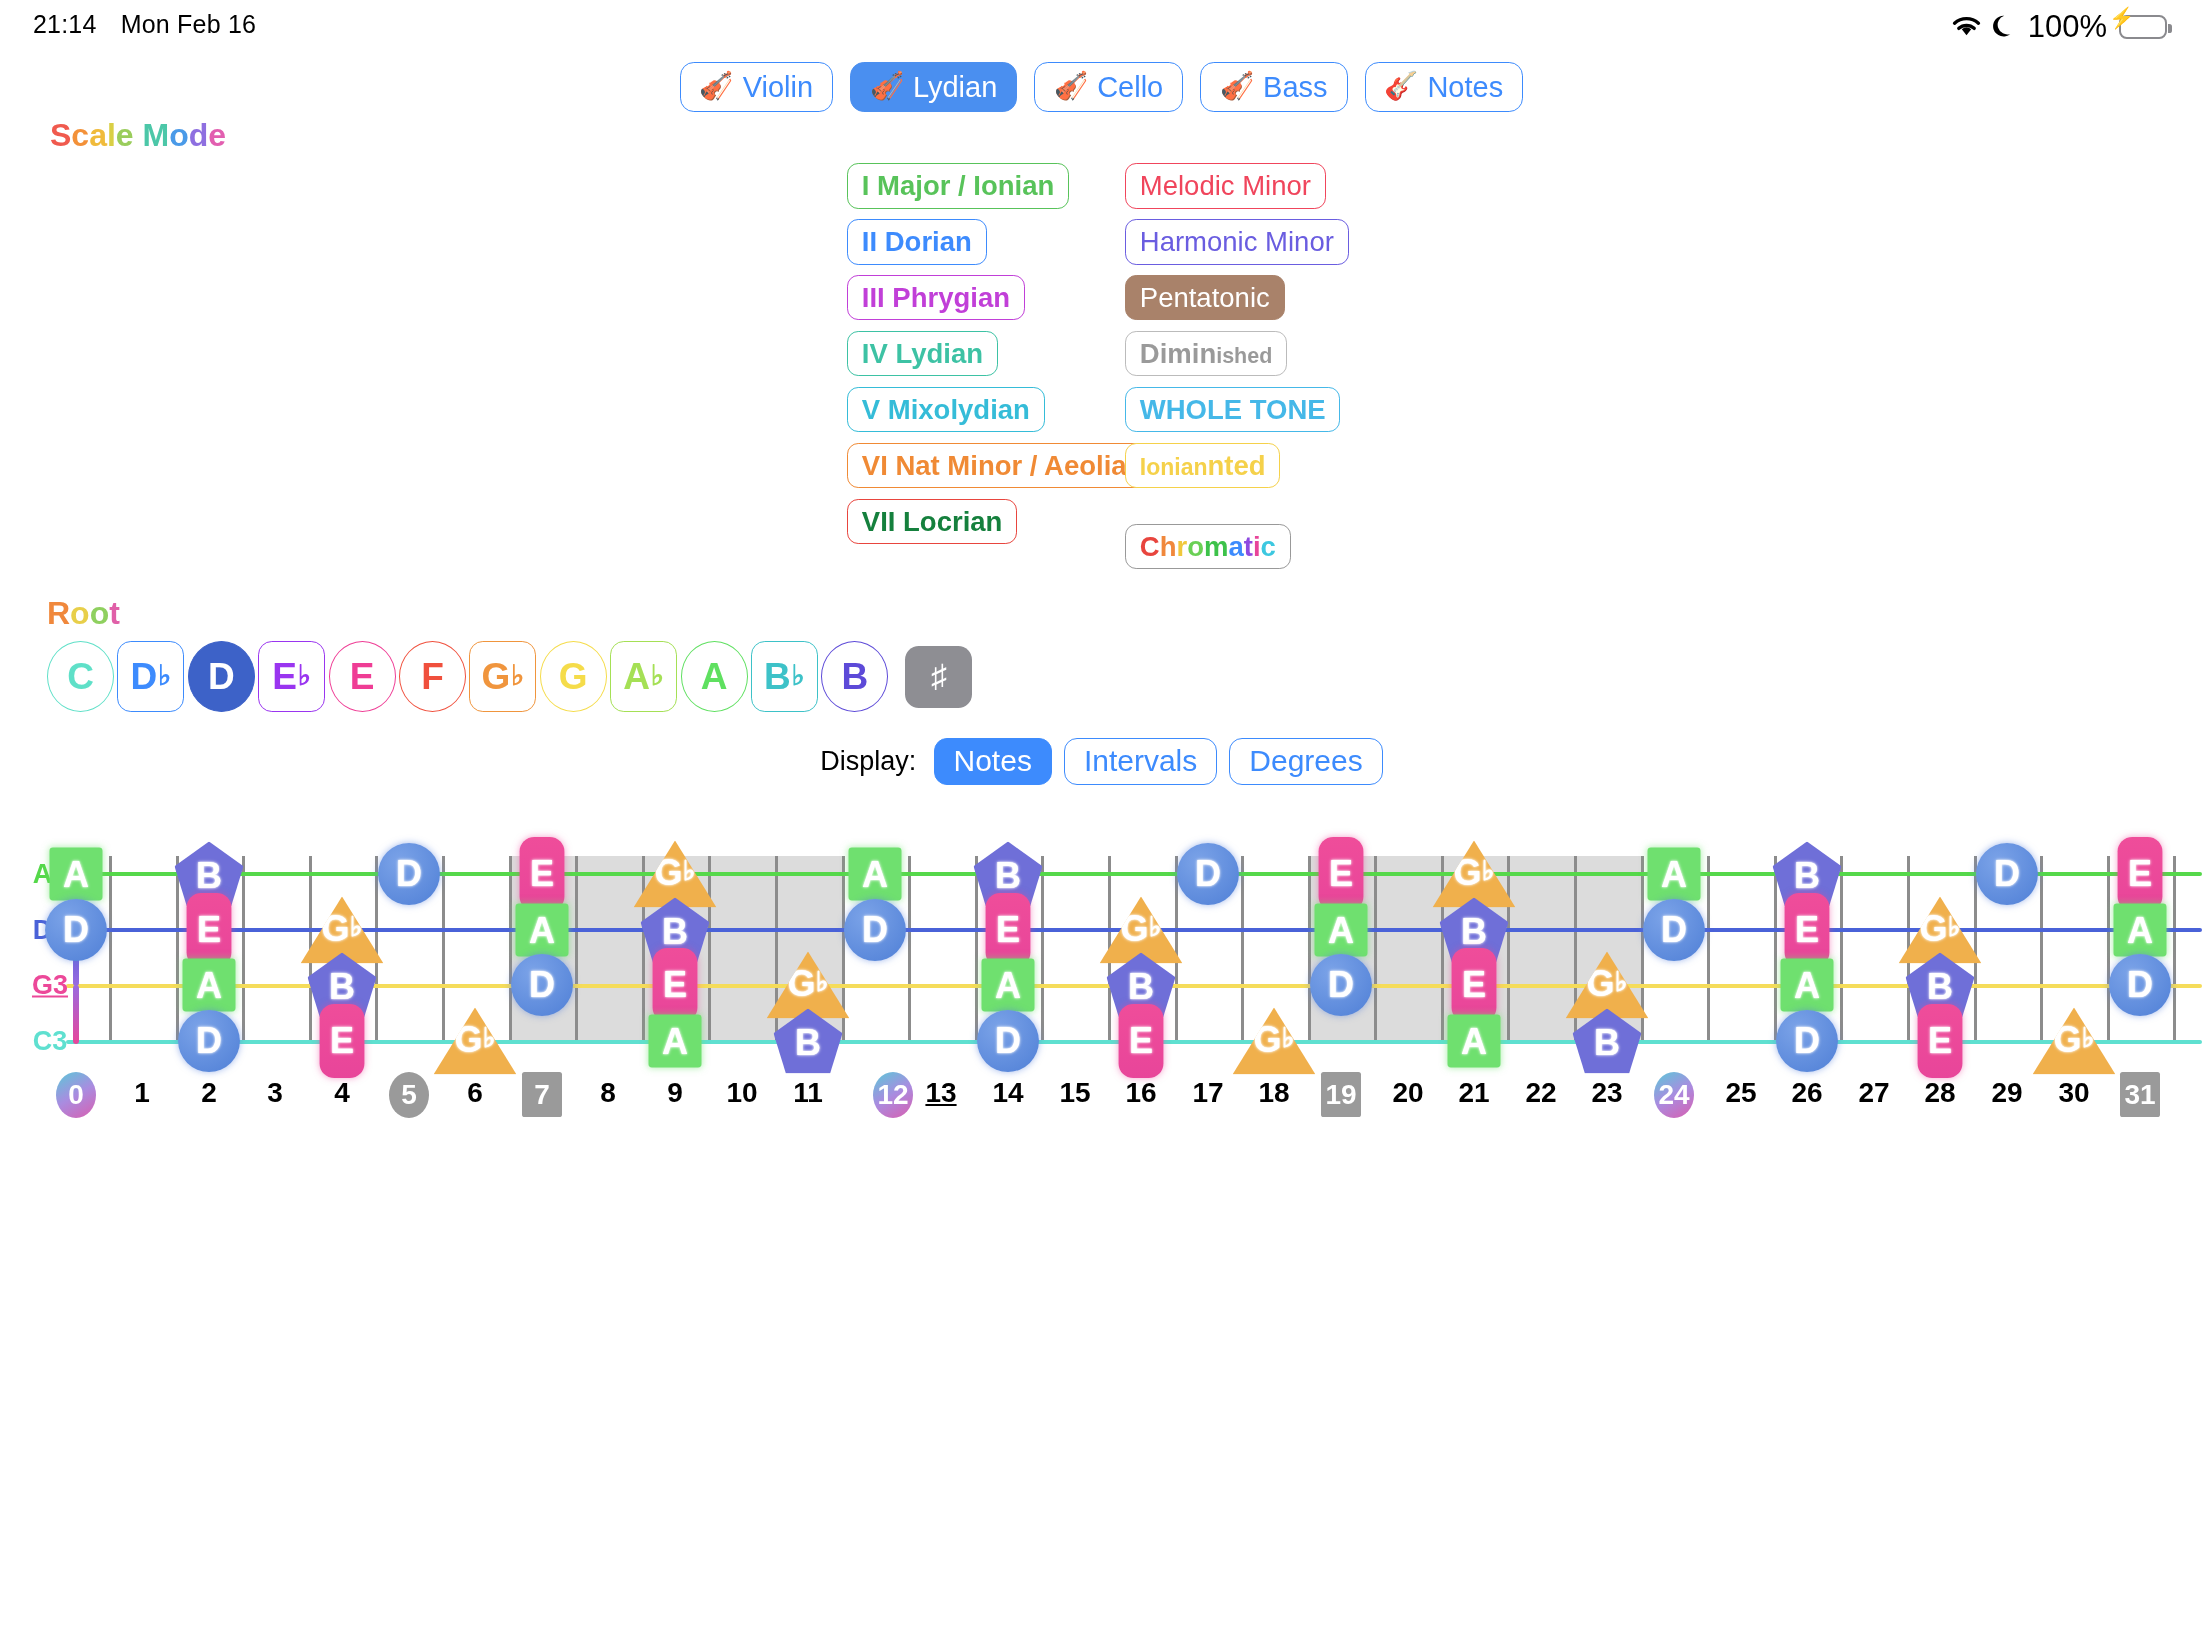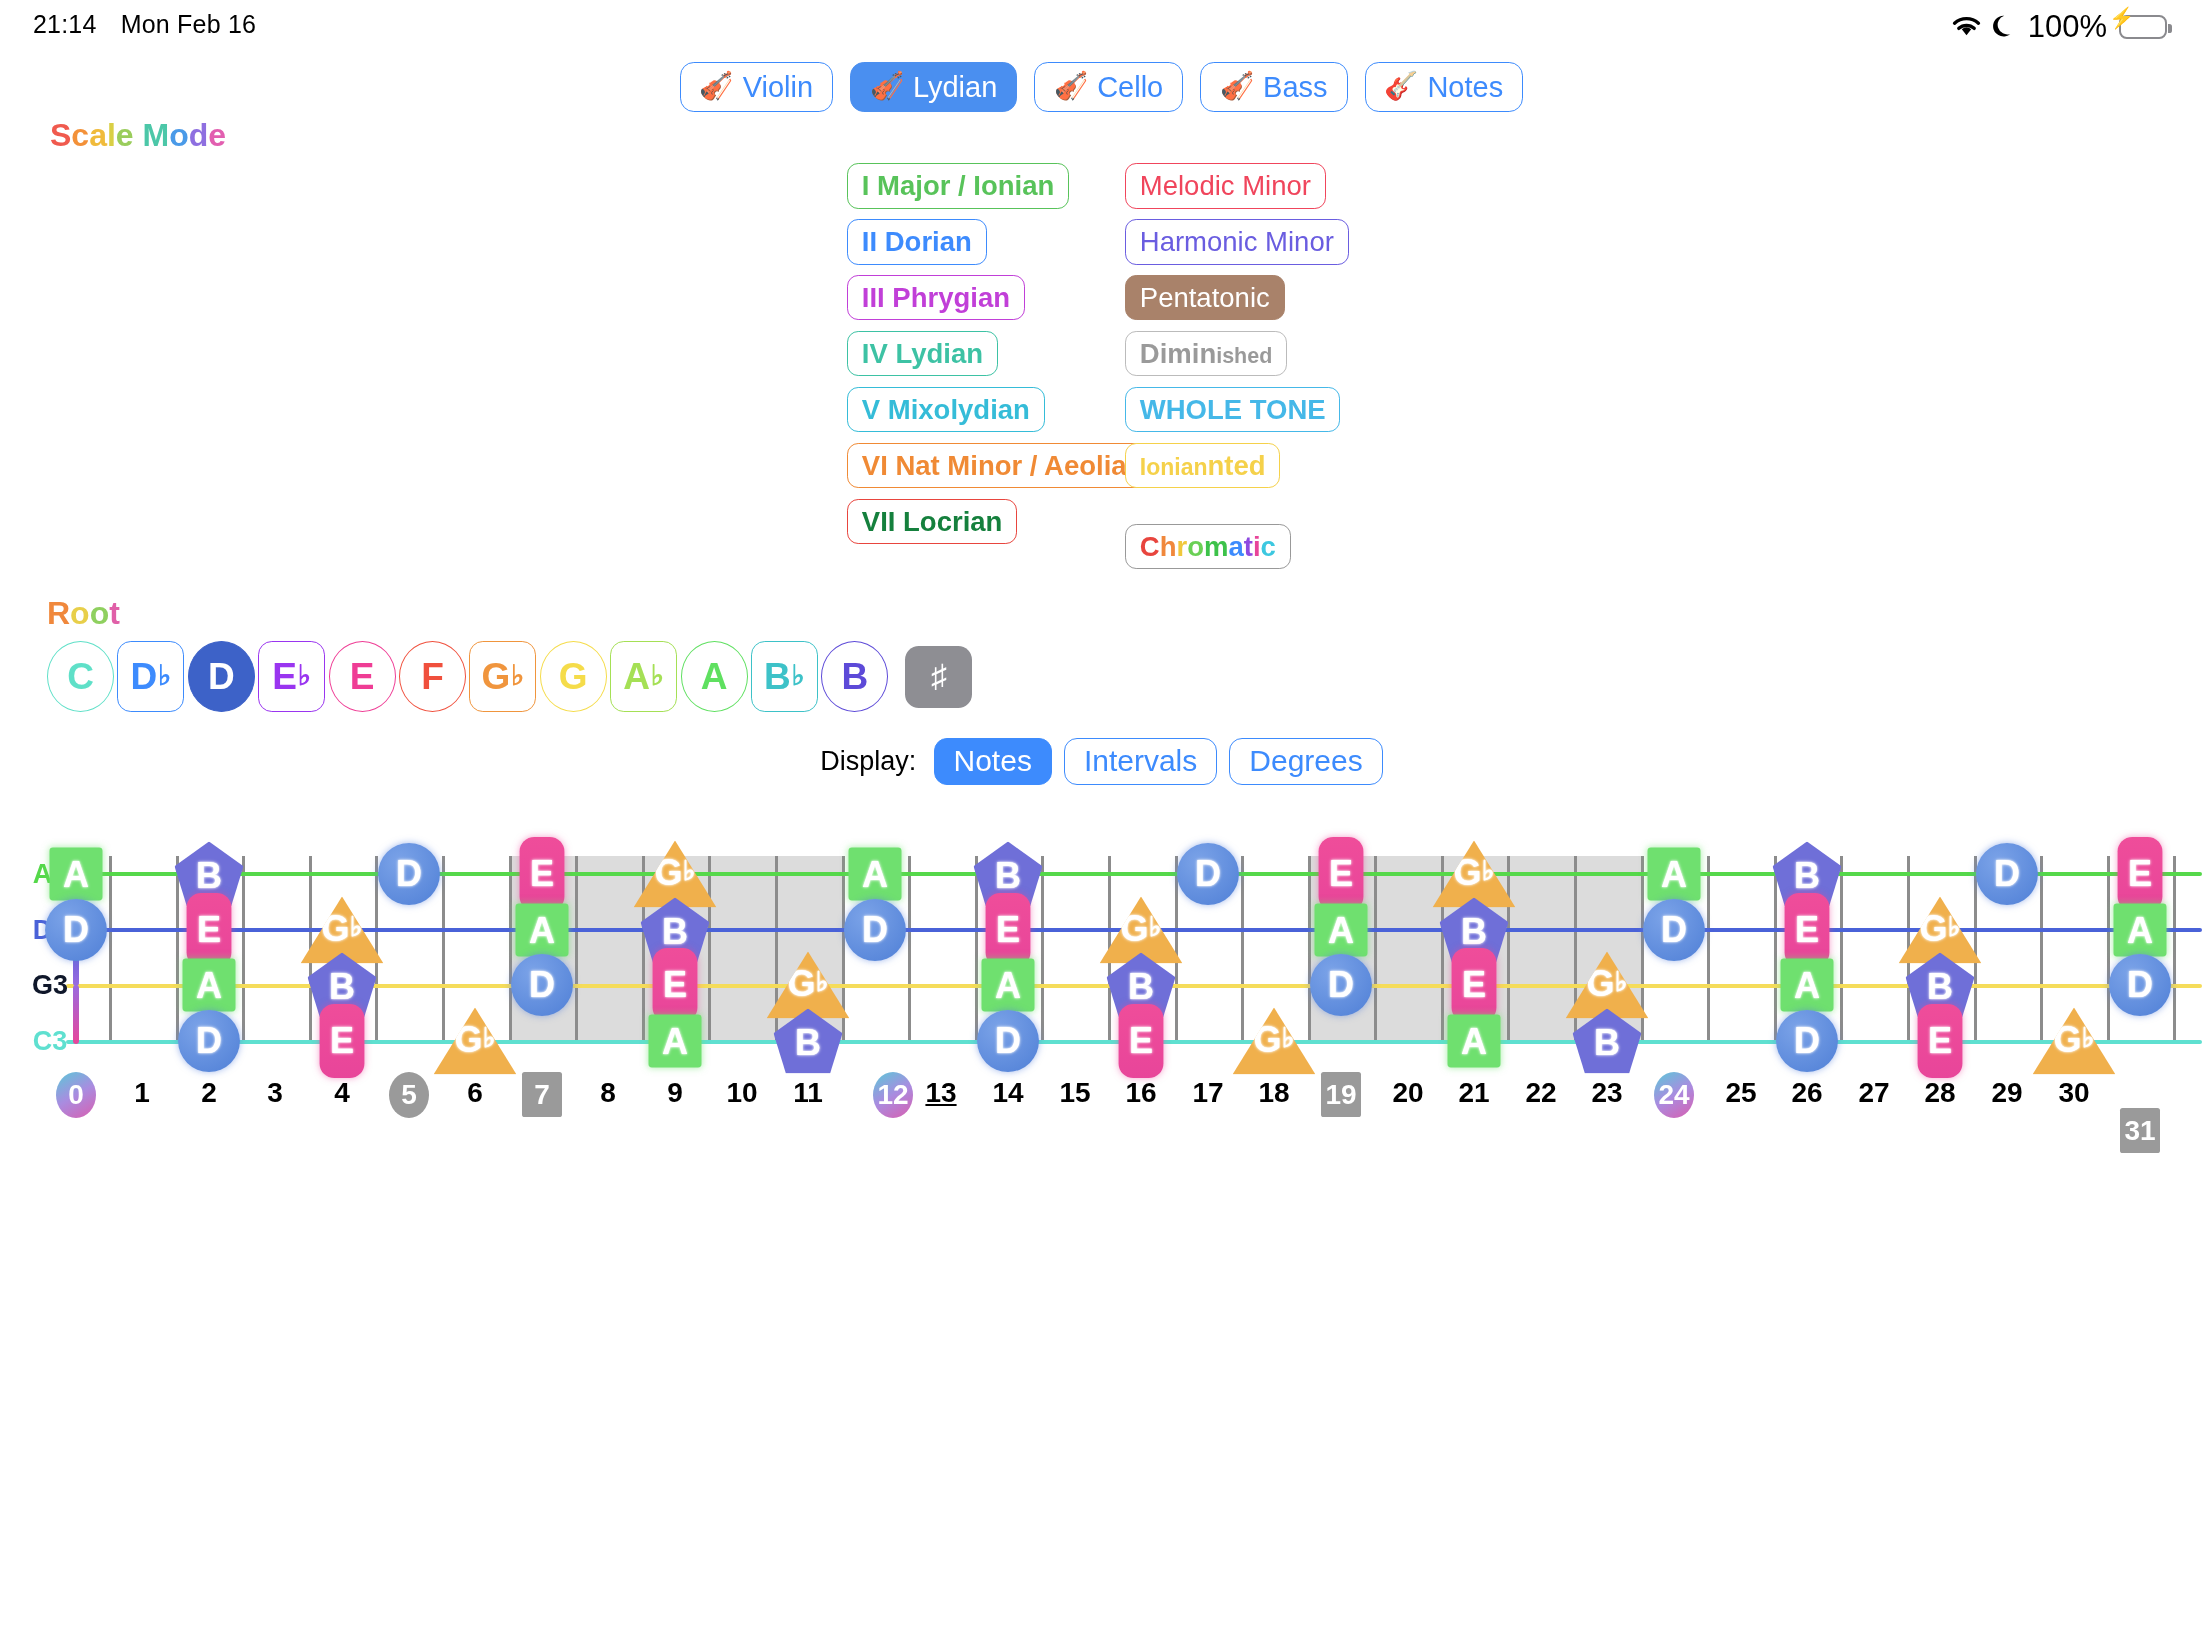--- a/index.html
+++ b/index.html
@@ -259,21 +259,21 @@
       <div class="fret-line" style="left: 1907px; top: 34px; height: 188px;"></div>
       <div class="fret-line" style="left: 1974px; top: 34px; height: 188px;"></div>
       <div class="fret-line" style="left: 2040px; top: 34px; height: 188px;"></div>
       <div class="fret-line" style="left: 2107px; top: 34px; height: 188px;"></div>
       <div class="fret-line" style="left: 2173px; top: 34px; height: 188px;"></div>
       <div class="string-line" style="background: rgb(85, 216, 74); left: 66px; width: 2136px; top: 50px;"></div>
       <div class="str-label" style="color: rgb(85, 216, 74); left: 50px; top: 52px; transform: translate(-50%, -50%);">A4</div>
       <div class="string-line" style="background: rgb(74, 98, 216); left: 66px; width: 2136px; top: 106px;"></div>
       <div class="str-label" style="color: rgb(74, 98, 216); left: 50px; top: 108px; transform: translate(-50%, -50%);">D4</div>
       <div class="string-line" style="background: rgb(245, 220, 90); left: 66px; width: 2136px; top: 162px;"></div>
-      <div class="str-label" style="color: #0f172a; left: 50px; top: 163px; transform: translate(-50%, -50%);">G3</div>
+      <div class="str-label" style="color: #ec4899; left: 50px; top: 163px; transform: translate(-50%, -50%); text-decoration: underline;">G3</div>
       <div class="string-line" style="background: rgb(95, 224, 208); left: 66px; width: 2136px; top: 218px;"></div>
       <div class="str-label" style="color: rgb(95, 224, 208); left: 50px; top: 219px; transform: translate(-50%, -50%);">C3</div>
       <div class="nut-grad" style="left: 73px; top: 52px; height: 56px; background: linear-gradient(rgb(95, 224, 200), rgb(74, 98, 216));"></div>
       <div class="nut-grad" style="left: 73px; top: 108px; height: 56px; background: linear-gradient(rgb(74, 98, 216), rgb(154, 106, 224));"></div>
       <div class="nut-grad" style="left: 73px; top: 163px; height: 59px; background: linear-gradient(rgb(154, 106, 224), rgb(232, 69, 154));"></div>
       <div class="note n-square" style="left: 76px; top: 52px;">
         <span class="lbl">A</span>
       </div>
       <div class="note n-pent" style="left: 209px; top: 52px;">
         <span class="lbl" style="margin-top: 3.4px;">B</span>
@@ -460,16 +460,16 @@
       <div class="fret-num fn-plain" style="left: 1474px; top: 0px;">21</div>
       <div class="fret-num fn-plain" style="left: 1541px; top: 0px;">22</div>
       <div class="fret-num fn-plain" style="left: 1607px; top: 0px;">23</div>
       <div class="fret-num fn-grad" style="left: 1674px; top: 0px;">24</div>
       <div class="fret-num fn-plain" style="left: 1741px; top: 0px;">25</div>
       <div class="fret-num fn-plain" style="left: 1807px; top: 0px;">26</div>
       <div class="fret-num fn-plain" style="left: 1874px; top: 0px;">27</div>
       <div class="fret-num fn-plain" style="left: 1940px; top: 0px;">28</div>
       <div class="fret-num fn-plain" style="left: 2007px; top: 0px;">29</div>
       <div class="fret-num fn-plain" style="left: 2074px; top: 0px;">30</div>
-      <div class="fret-num fn-gray-sq" style="left: 2140px; top: 0px; margin-top: 36px;">31</div>
+      <div class="fret-num fn-gray-sq" style="left: 2140px; top: 0px;">31</div>
     </div>
 </div>
 
 
 </body></html>

